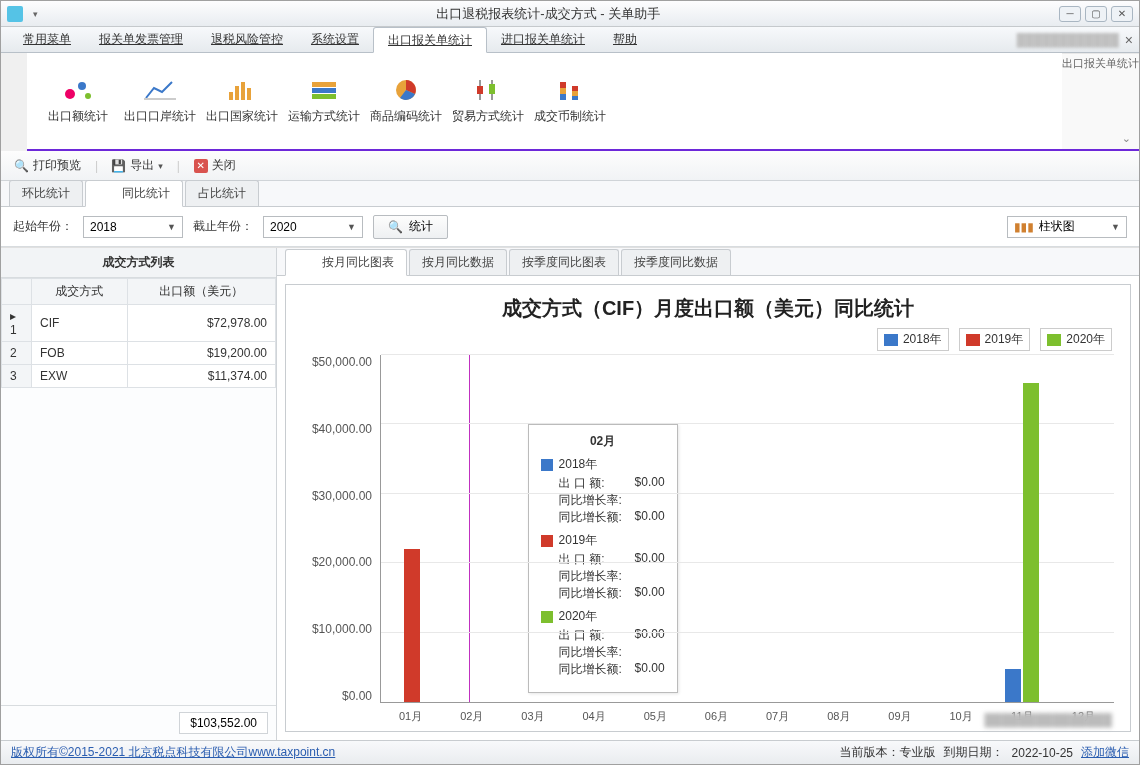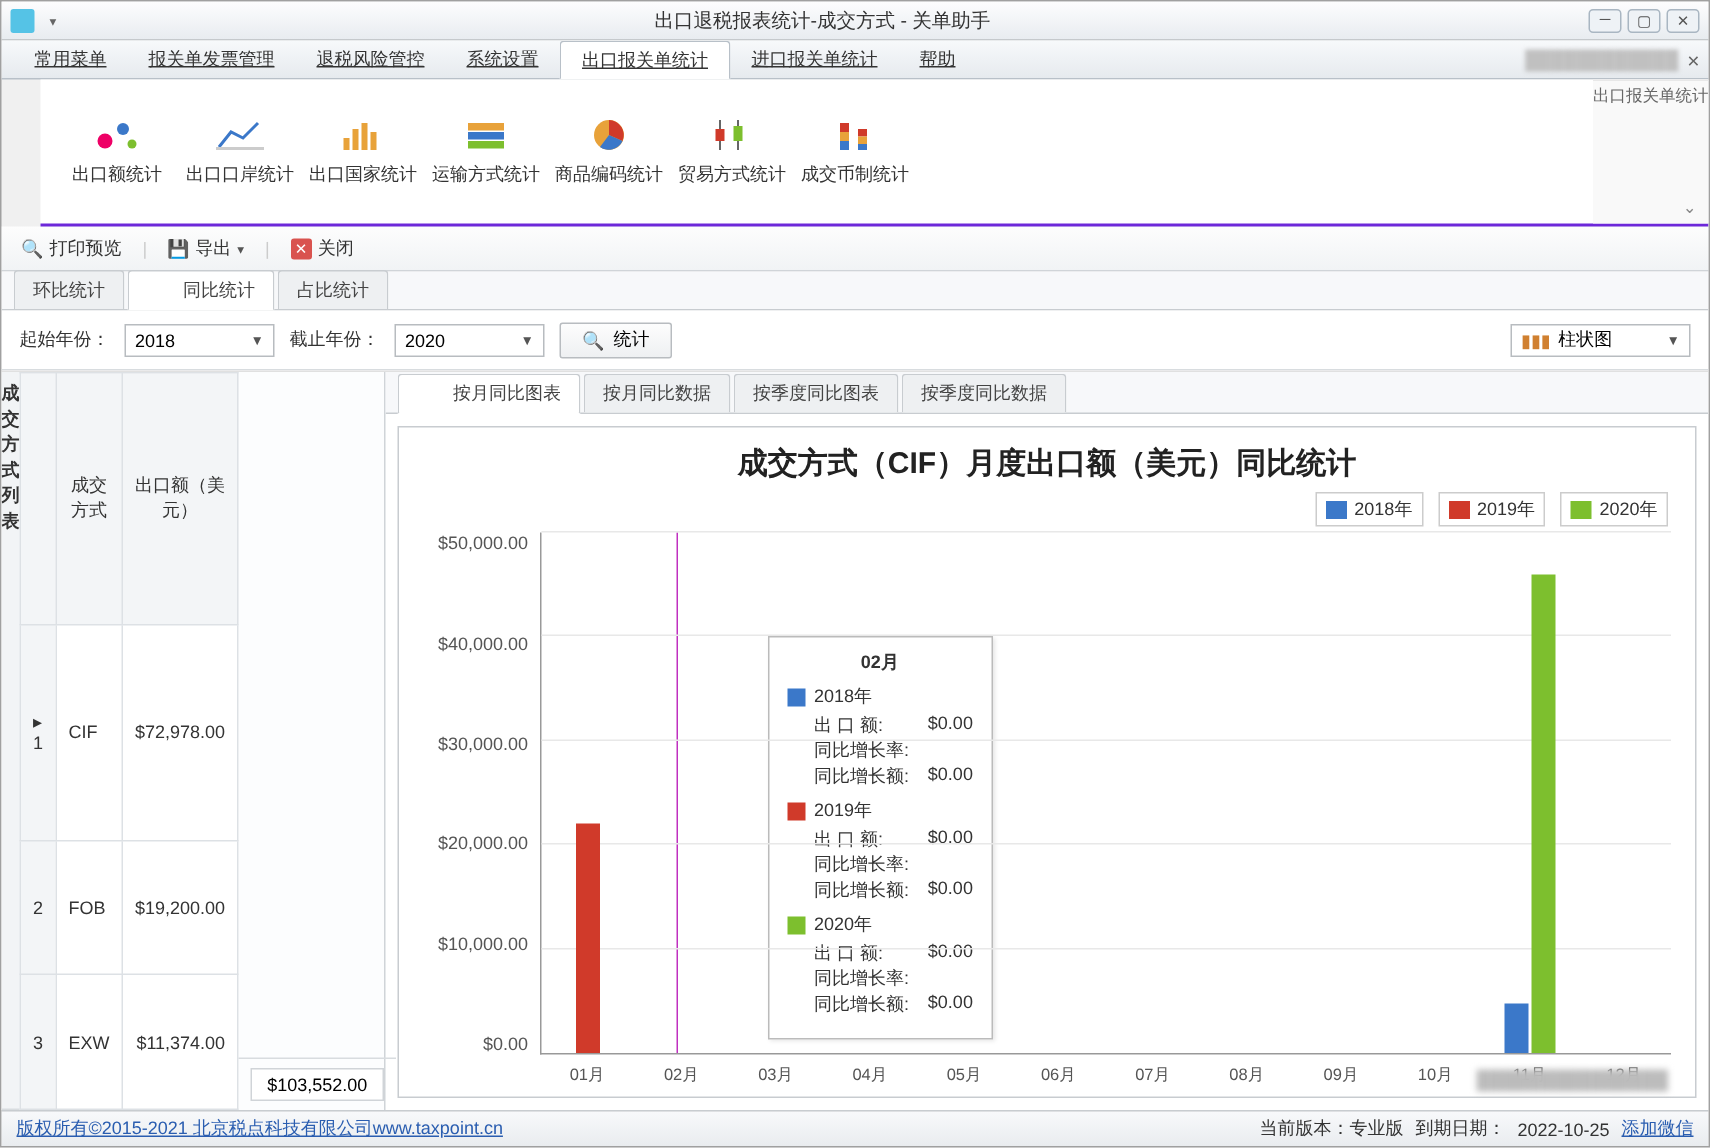--- a/index.html
+++ b/index.html
@@ -30,21 +30,21 @@
 .tabs1 { height: 26px; background: #f7f8fa; display: flex; align-items: flex-end; padding-left: 8px; border-bottom: 1px solid #c8ccd0; gap: 2px; }
 .tab1 { padding: 4px 12px; border: 1px solid #c8ccd0; border-bottom: none; background: #eef0f2; border-top-left-radius: 3px; border-top-right-radius: 3px; cursor: pointer; font-size: 12px; color: #444; }
 .tab1.active { background: #fff; border-bottom: 1px solid #fff; margin-bottom: -1px; padding-left: 36px; }
 .filterbar { height: 40px; background: #fff; display: flex; align-items: center; padding: 0 12px; gap: 10px; border-bottom: 1px solid #d8dcdf; }
 .filterbar .lbl { color: #333; }
 .combo { display: inline-flex; align-items: center; border: 1px solid #b8bcc0; background: #fff; height: 22px; padding: 0 6px; min-width: 100px; justify-content: space-between; cursor: pointer; }
 .combo .arr { font-size: 9px; color: #555; }
 .btn { height: 24px; border: 1px solid #b8bcc0; background: linear-gradient(#fdfdfd,#eef0f2); padding: 0 14px; cursor: pointer; display: inline-flex; align-items: center; gap: 6px; border-radius: 2px; }
 .filterbar .spacer { flex: 1; }
 .content { flex: 1; display: flex; background: #fff; overflow: hidden; border-top: 1px solid #e0e0e0; }
-.leftpane { width: 256px; border-right: 1px solid #d0d4d8; display: flex; flex-direction: row; background: #fcfdfe; justify-content: space-between; }
+.leftpane { width: 276px; border-right: 1px solid #d0d4d8; display: flex; flex-direction: column; background: #fcfdfe; justify-content: space-between; }
 .leftpane .hdr { text-align: center; font-weight: 600; padding: 6px 0; color: #333; background: #f2f4f6; border-bottom: 1px solid #d8dcdf; }
 .grid { width: 100%; border-collapse: collapse; }
 .grid th, .grid td { border: 1px solid #dde1e5; padding: 4px 8px; font-size: 12px; color: #333; background: #fff; }
 .grid th { background: #f3f5f7; font-weight: normal; text-align: center; }
 .grid td.num { text-align: right; }
 .grid td.idx { text-align: left; width: 30px; background: #f3f5f7; }
 .leftpane .foot { margin-top: auto; border-top: 1px solid #d8dcdf; padding: 6px 8px; display: flex; justify-content: flex-end; }
 .leftpane .foot .total { border: 1px solid #d0d4d8; padding: 3px 10px; background: #fff; }
 .rightpane { flex: 1; display: flex; flex-direction: column; overflow: hidden; }
 .tabs2 { height: 28px; display: flex; align-items: flex-end; padding-left: 8px; gap: 2px; border-bottom: 1px solid #c8ccd0; background: #f7f8fa; }

